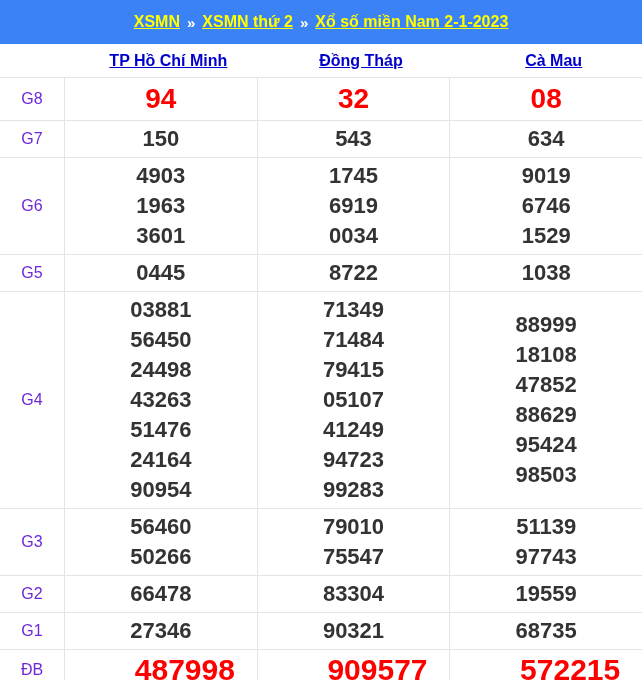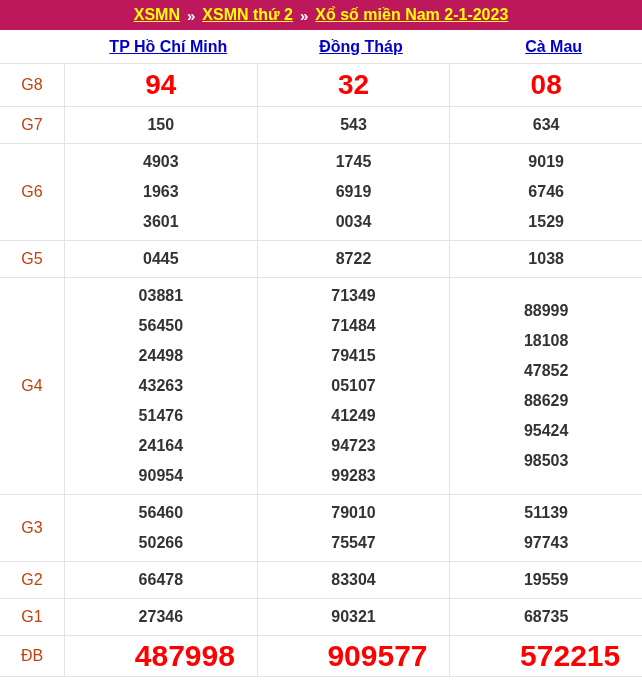--- a/index.html
+++ b/index.html
@@ -5,22 +5,22 @@
   * { box-sizing: border-box; }
   html, body { margin: 0; padding: 0; }
   body {
     width: 642px;
     height: 680px;
     background: #ffffff;
     font-family: "Liberation Sans", sans-serif;
     overflow: hidden;
   }
   .topbar {
-    height: 30px;
-    background: #be185d;
+    height: 44px;
+    background: #3b82f6;
     display: flex;
     align-items: center;
     justify-content: center;
     gap: 7px;
   }
   .topbar a {
     color: #ffff00;
     font-size: 16px;
     font-weight: bold;
     text-decoration: underline;
@@ -49,36 +49,36 @@
   .results-table {
     border-bottom: 1px solid #e4e4e4;
   }
   .prize-row {
     display: grid;
     grid-template-columns: 64px 1fr 1fr 1fr;
     border-top: 1px solid #e4e4e4;
     align-items: stretch;
   }
   .row-label {
-    color: #c2410c;
+    color: #6d28d9;
     font-size: 16px;
     display: flex;
     align-items: center;
     justify-content: center;
   }
   .cell {
     border-left: 1px solid #e4e4e4;
     display: flex;
     flex-direction: column;
     align-items: center;
     justify-content: center;
     padding: 3px 0;
   }
   .val {
-    font-size: 16px;
+    font-size: 22px;
     font-weight: bold;
     color: #333333;
     line-height: 30px;
     text-align: center;
   }
   .row-hl-g8 .val {
     color: #fe0000;
     font-size: 28px;
     line-height: 36px;
   }

